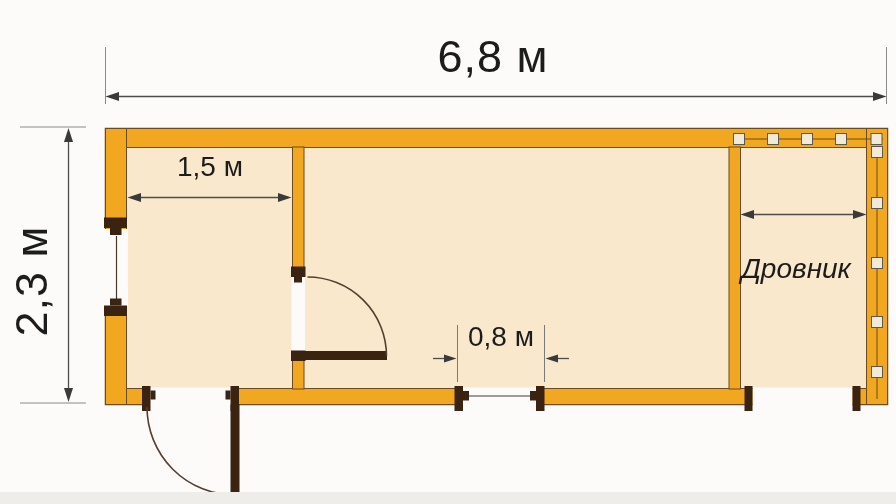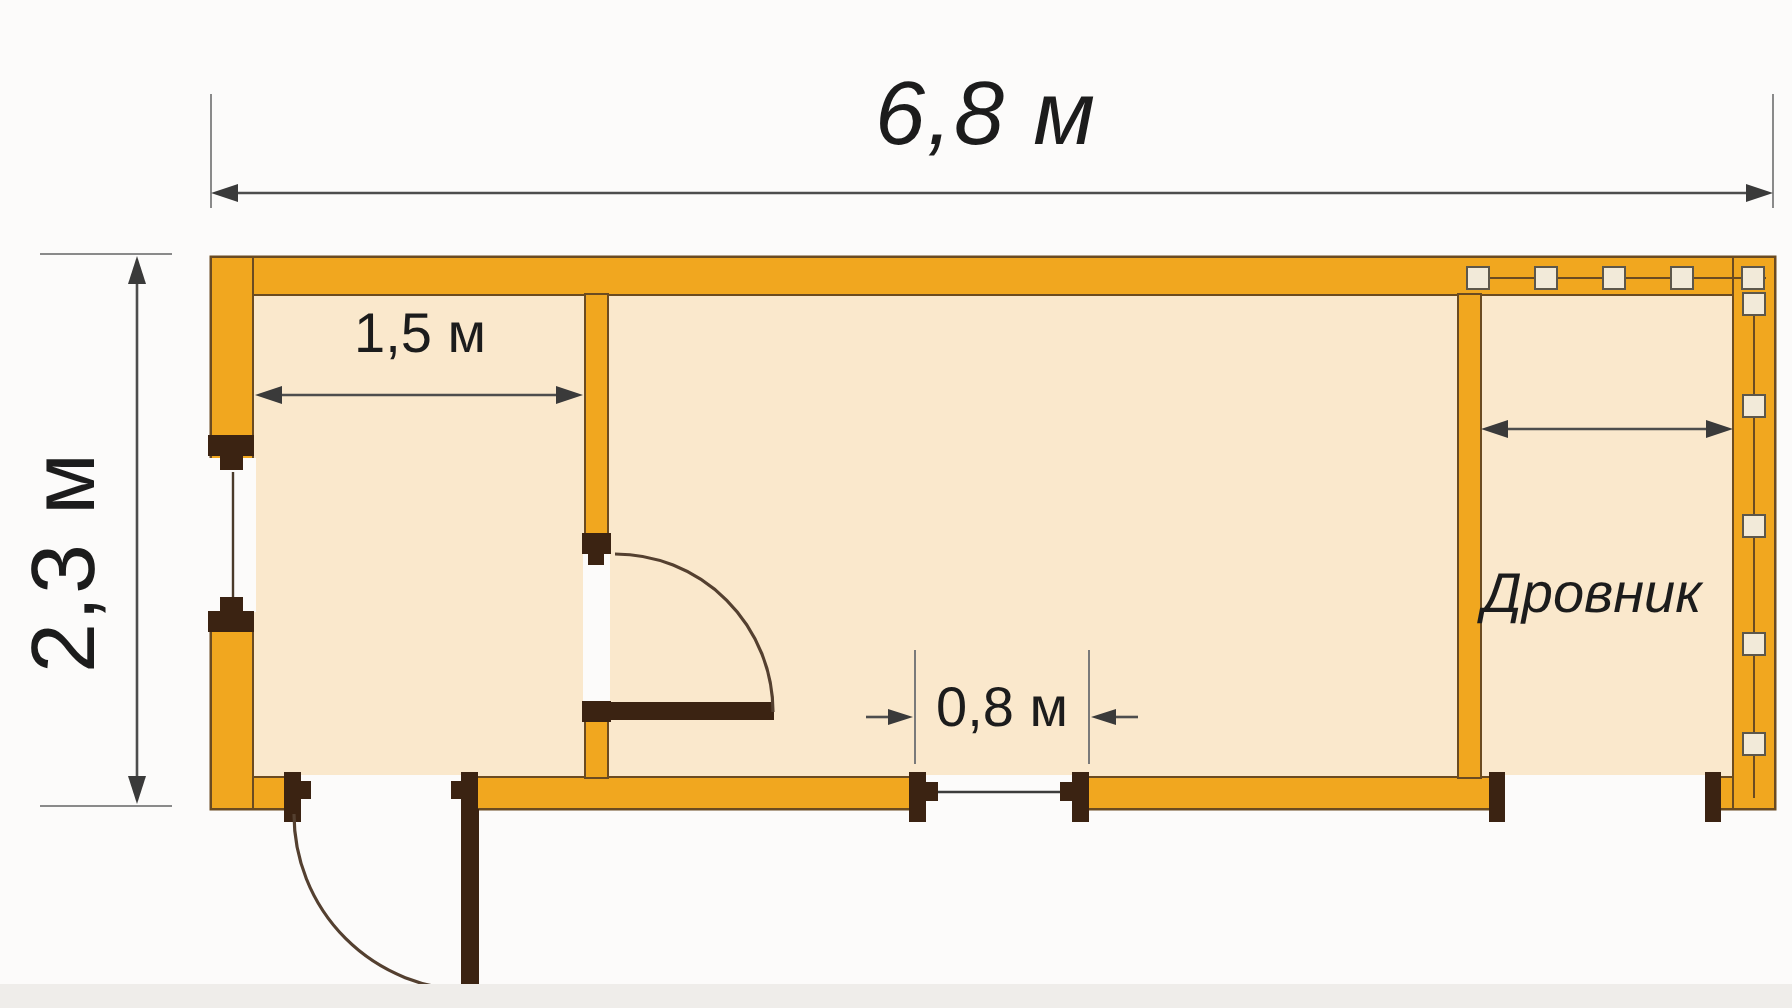--- a/index.html
+++ b/index.html
@@ -147,25 +147,25 @@
     <g>
       <path d="M457.5,325 V382" stroke="#7a7a7a" stroke-width="1" fill="none"></path>
       <path d="M544.5,325 V382" stroke="#7a7a7a" stroke-width="1" fill="none"></path>
       <path d="M433,358.5 H447" stroke="#4d4d4d" stroke-width="1.3" fill="none"></path>
       <polygon points="456.5,358.5 444,354.5 444,362.5" fill="#3a3a3a"></polygon>
       <path d="M555,358.5 H569" stroke="#4d4d4d" stroke-width="1.3" fill="none"></path>
       <polygon points="545.5,358.5 558,354.5 558,362.5" fill="#3a3a3a"></polygon>
     </g>
   </svg>
 
-  <div class="label big" style="left:393px;top:34px;width:200px;font-style:italic;">6,8 м</div>
+  <div class="label big" style="left:393px;top:34px;width:200px;">6,8 м</div>
 
   <div class="label big rot" style="left:-78px;top:258px;width:220px;height:46px;">2,3 м</div>
 
   <div class="label mid" style="left:130px;top:153px;width:160px;">1,5 м</div>
 
-  <div class="label mid" style="left:421px;top:340px;width:160px;">0,8 м</div>
+  <div class="label mid" style="left:421px;top:323px;width:160px;">0,8 м</div>
 
 
-  <div class="label shed" style="left:716px;top:255px;width:160px;margin-top:28px;">Дровник</div>
+  <div class="label shed" style="left:716px;top:255px;width:160px;">Дровник</div>
 
   <div class="bottom-strip"></div>
 </div>
 
 </body></html>

